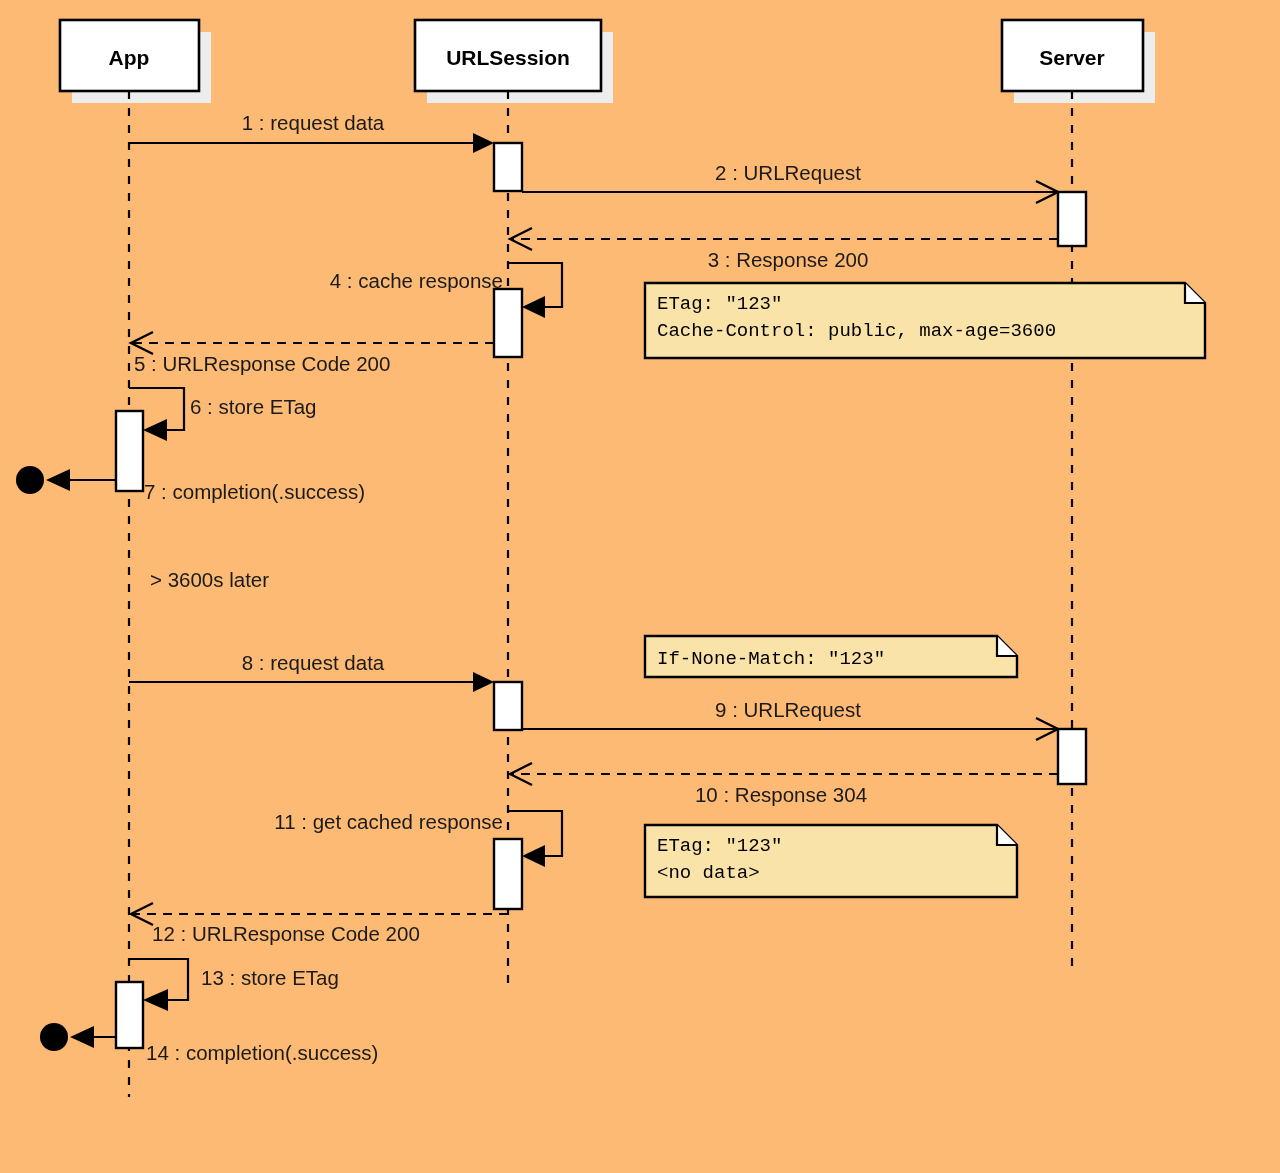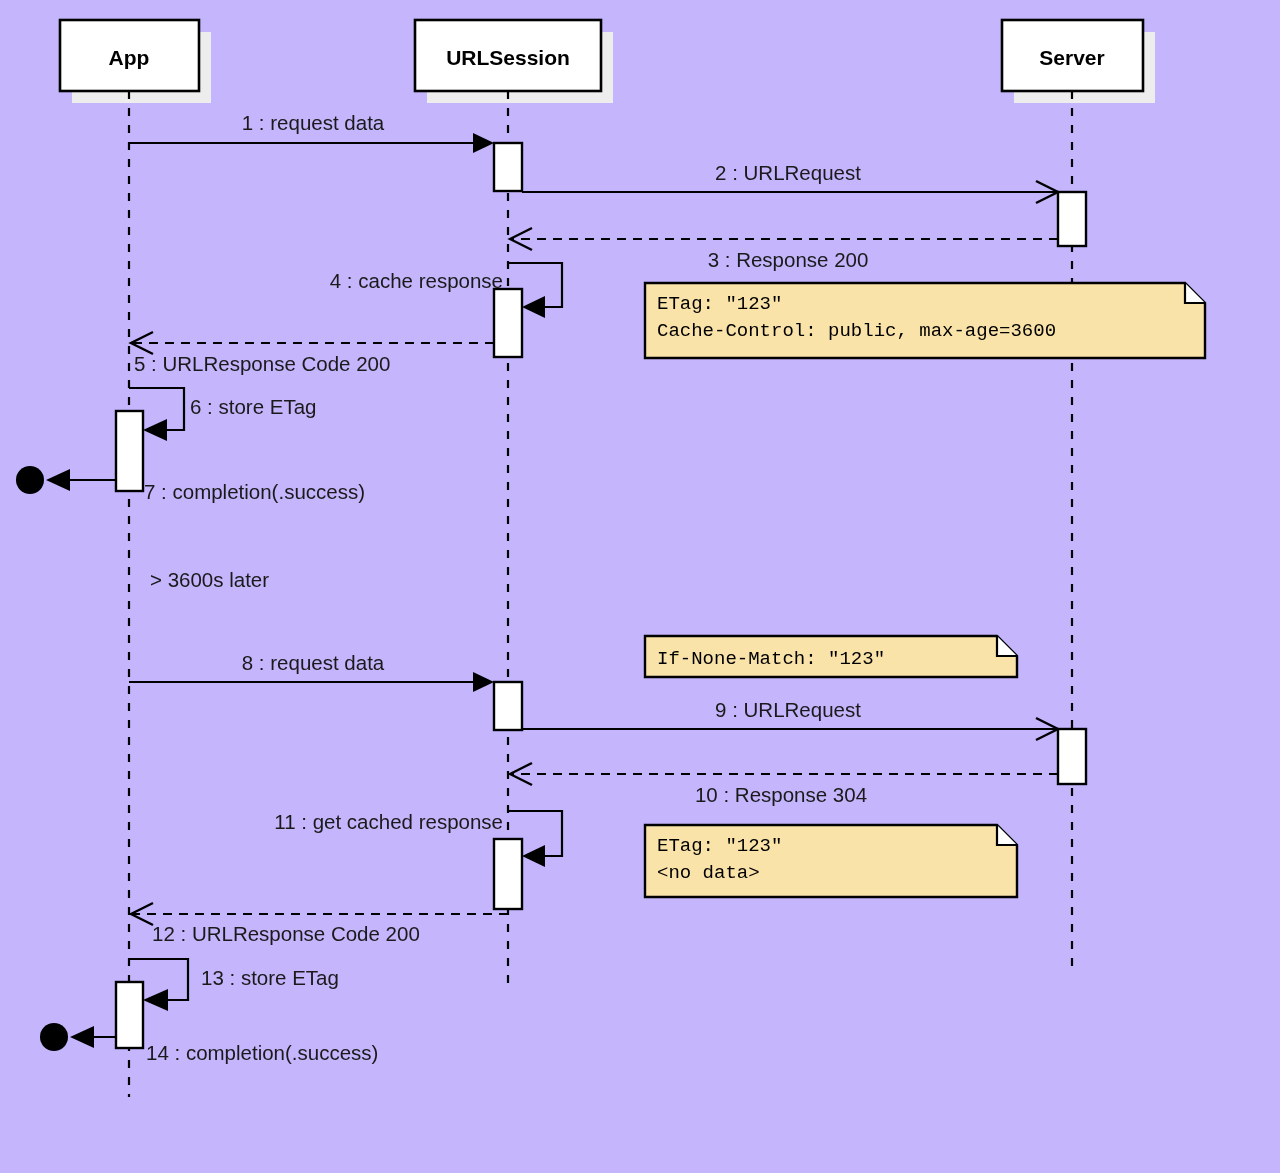--- a/index.html
+++ b/index.html
@@ -9,21 +9,21 @@
     background: #ffffff;
   }
   body {
     font-family: "Liberation Sans", sans-serif;
     -webkit-font-smoothing: antialiased;
   }
   #diagram-root {
     position: relative;
     width: 1280px;
     height: 1173px;
-    background: #c4b5fd;
+    background: #fdba74;
     overflow: hidden;
   }
   svg.diagram-canvas {
     position: absolute;
     left: 0;
     top: 0;
     width: 1280px;
     height: 1173px;
     display: block;
   }

